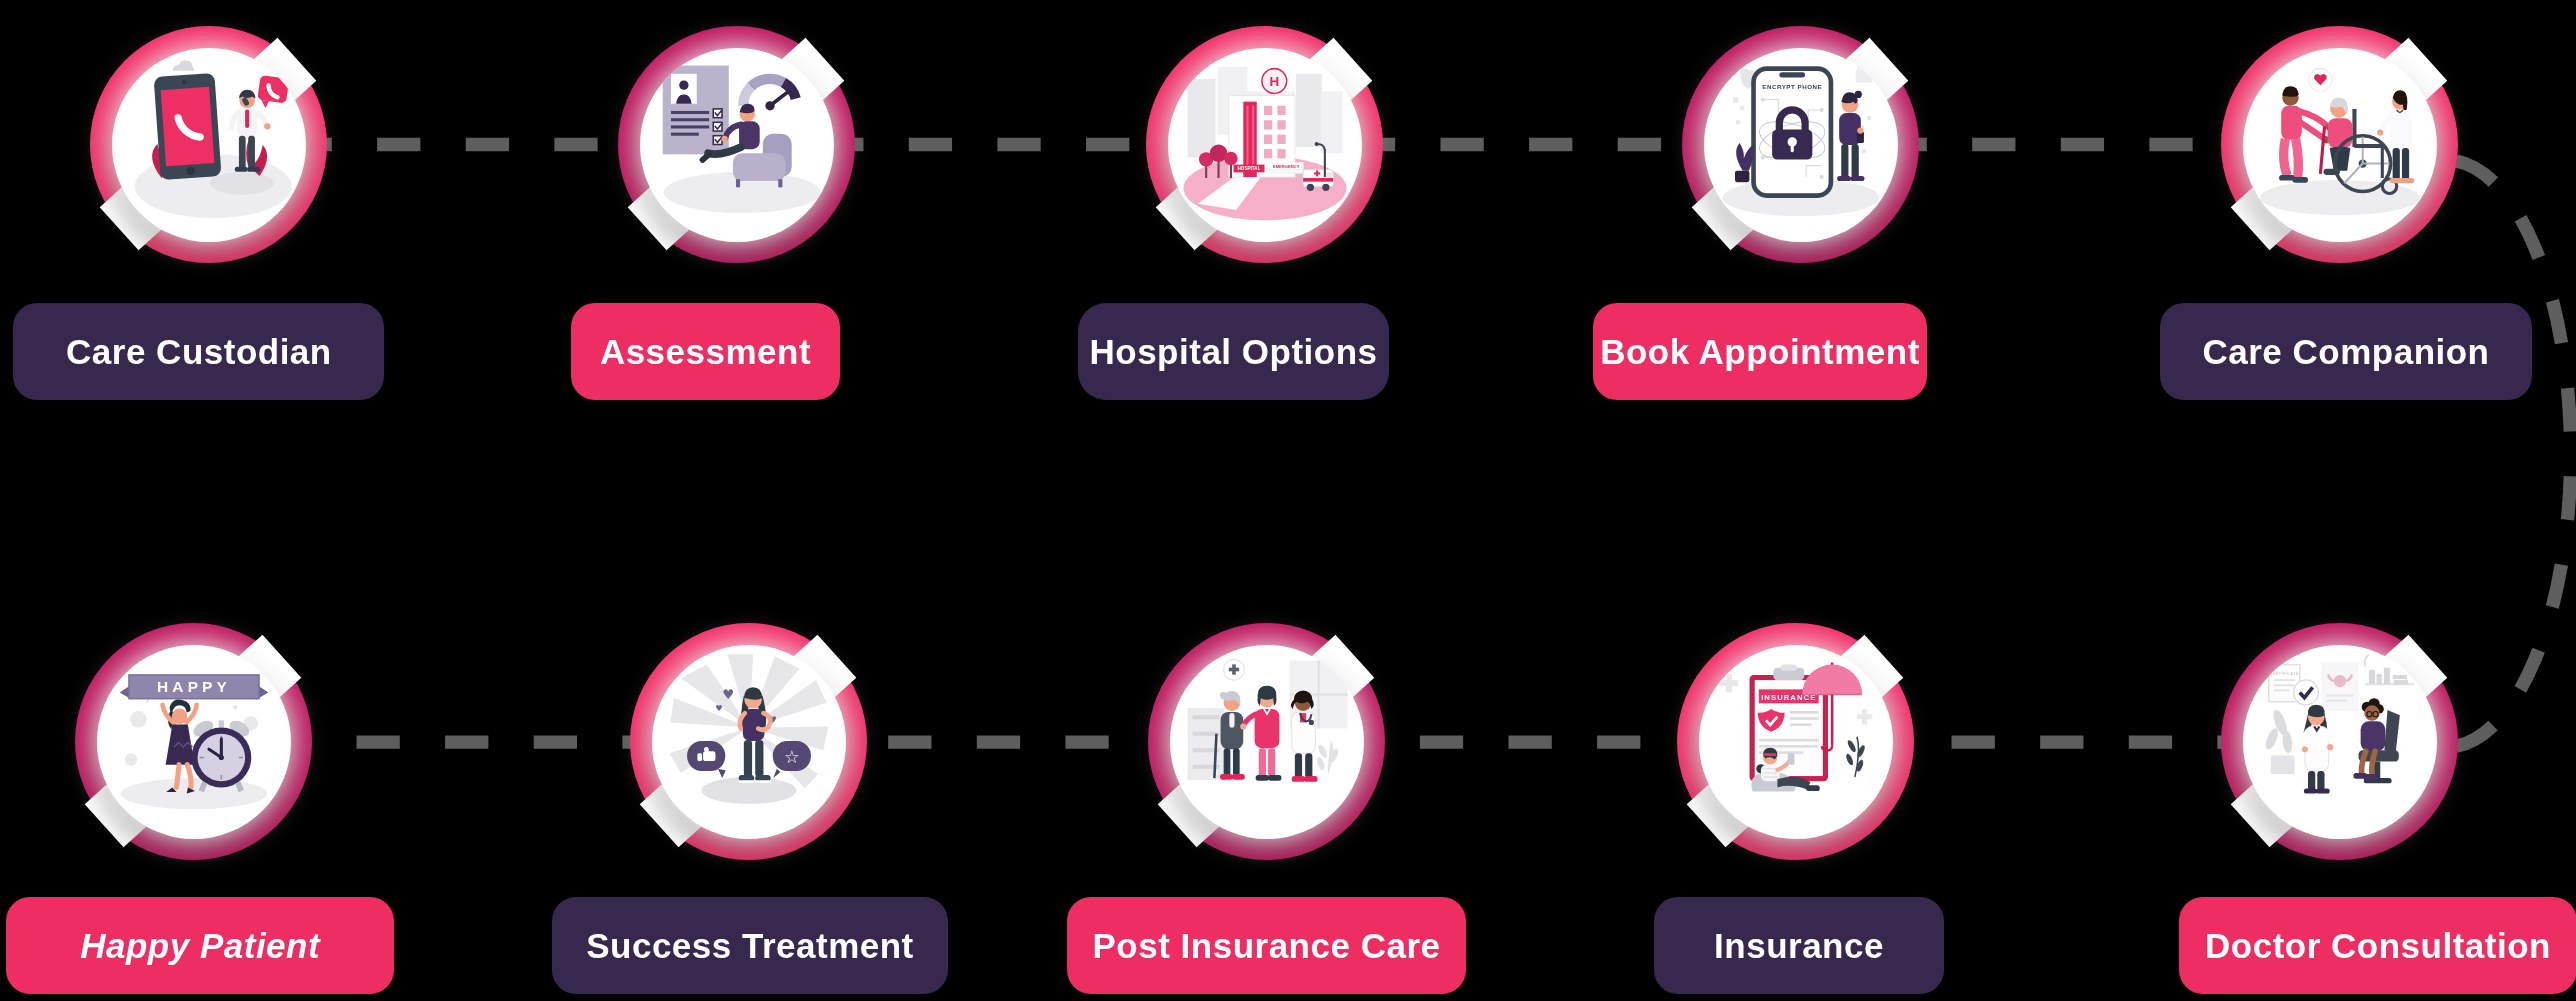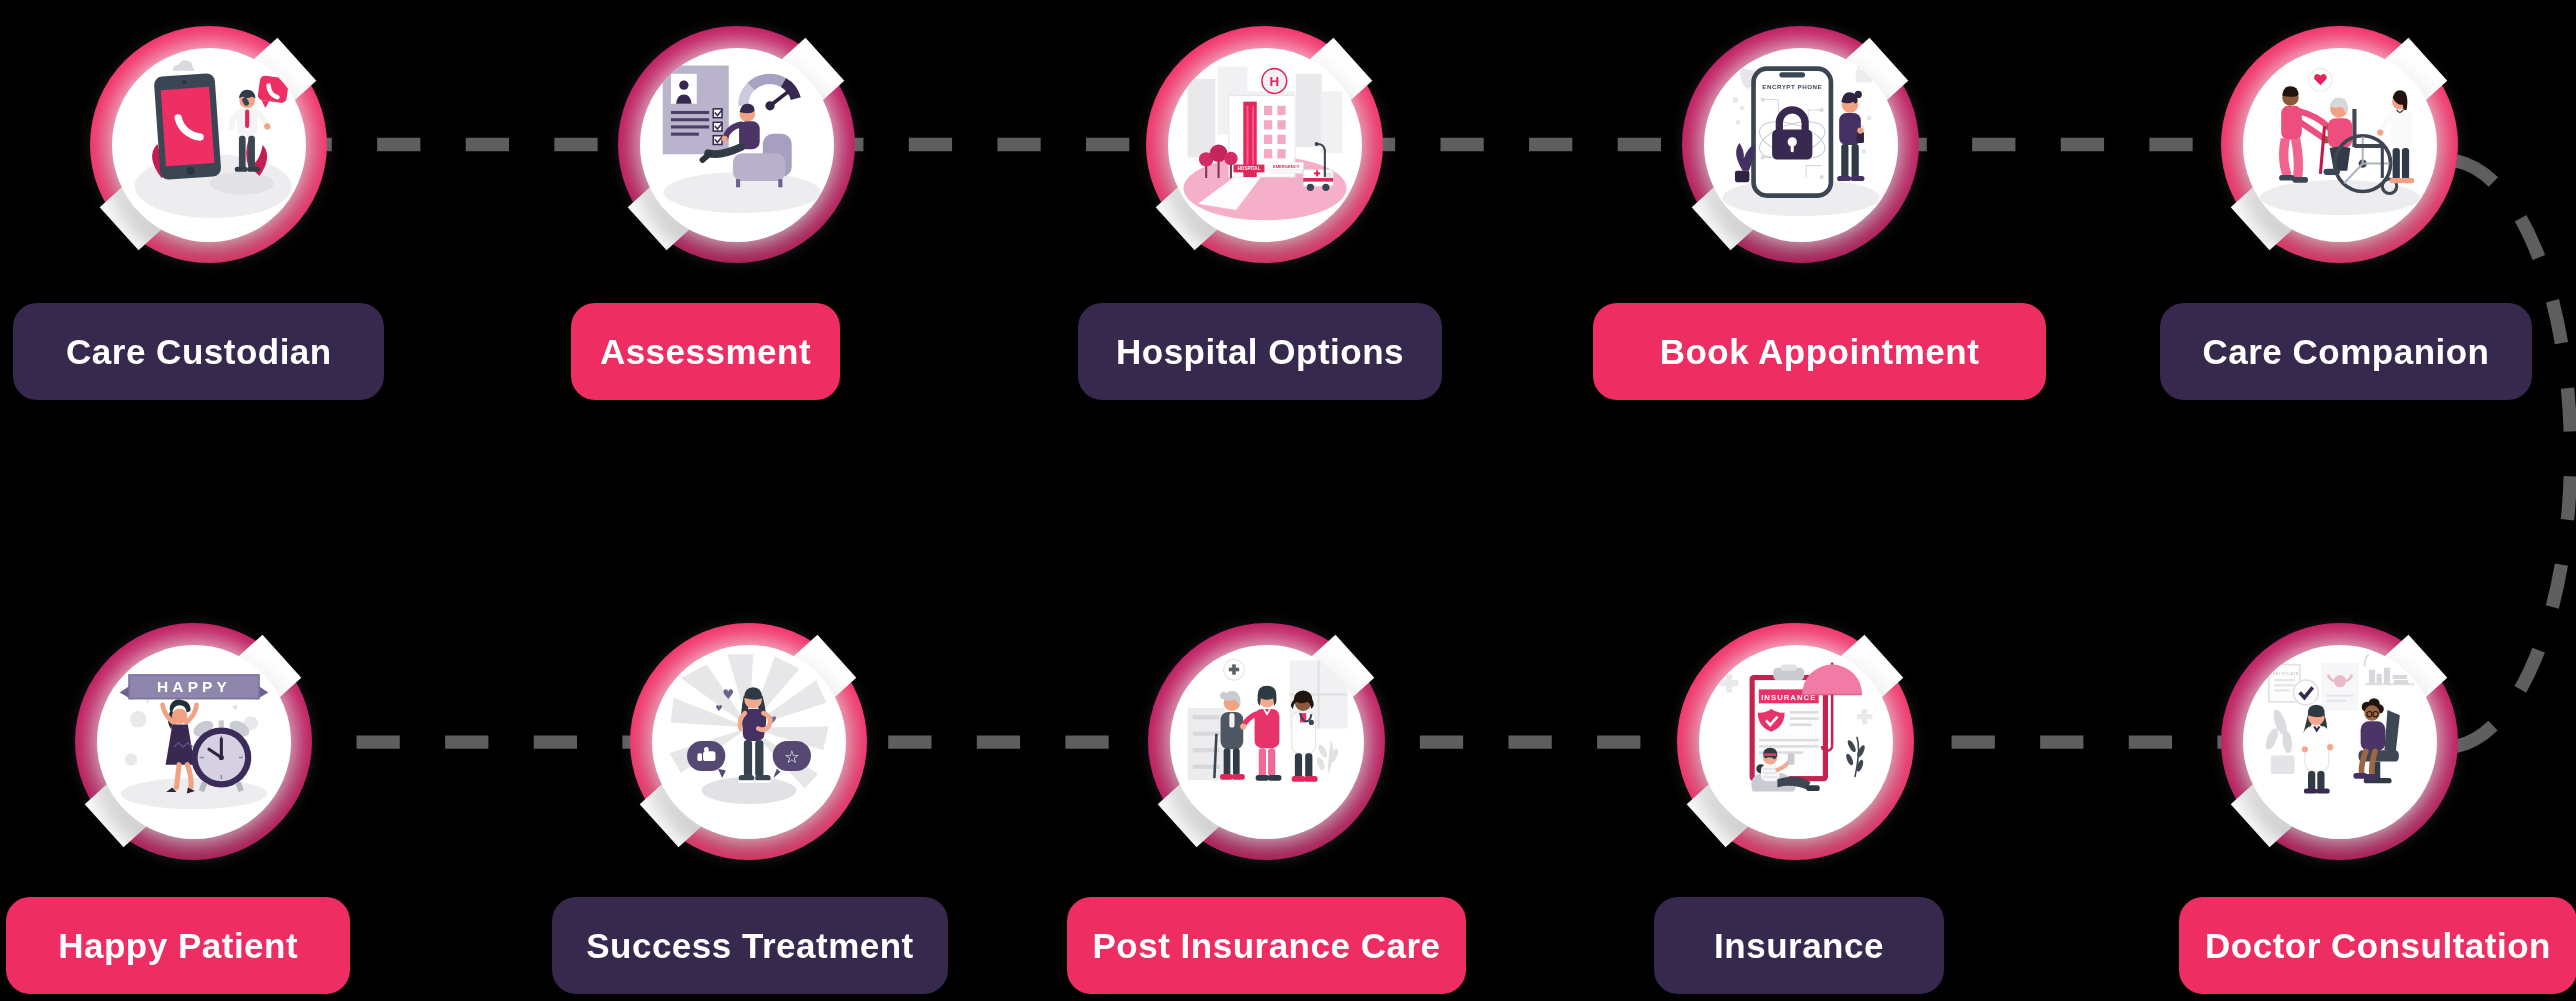--- a/index.html
+++ b/index.html
@@ -197,21 +197,21 @@
           <circle cx="122" cy="214" r="13" fill="#D42B62"></circle>
         </g>
         <g>
           <rect x="302" y="196" width="4" height="54" fill="#3A4654"></rect>
           <path d="M304 198 q-2 -12 -14 -12" stroke="#3A4654" stroke-width="4" fill="none"></path>
           <circle cx="288" cy="186" r="4" fill="#3A4654"></circle>
         </g>
       </svg>
     </div>
   </div>
-  <div class="pill purple" style="left:1078px; top:303px; width:364px;">
+  <div class="pill purple" style="left:1078px; top:303px; width:311px;border-radius:28px;">
     <span>Hospital Options</span>
   </div>
 </div>
 
 <div class="step">
   <div class="ring purple" style="left:1682px; top:26px;">
     <div class="notch notch-a"></div>
     <div class="notch notch-b"></div>
     <div class="inner">
       <svg viewBox="0 0 376 376">
@@ -266,21 +266,21 @@
           <rect x="258" y="248" width="27" height="10" rx="5" fill="#453064"></rect>
           <rect x="284" y="248" width="27" height="10" rx="5" fill="#453064"></rect>
         </g>
         <g>
           <path d="M75 238 q-22 -36 -6 -54 q10 16 8 30 q8 -22 20 -26 q2 22 -10 50 z" fill="#453064"></path>
           <rect x="60" y="238" width="28" height="22" rx="4" fill="#2F2440"></rect>
         </g>
       </svg>
     </div>
   </div>
-  <div class="pill pink" style="left:1593px; top:303px; width:453px;">
+  <div class="pill pink" style="left:1593px; top:303px; width:334px;">
     <span>Book Appointment</span>
   </div>
 </div>
 
 <div class="step">
   <div class="ring pink" style="left:2221px; top:26px;">
     <div class="notch notch-a"></div>
     <div class="notch notch-b"></div>
     <div class="inner">
       <svg viewBox="0 0 376 376">
@@ -387,21 +387,21 @@
           </g>
           <line x1="241" y1="218" x2="241" y2="182" stroke="#2E2342" stroke-width="6" stroke-linecap="round"></line>
           <line x1="241" y1="218" x2="217" y2="202" stroke="#2E2342" stroke-width="6" stroke-linecap="round"></line>
           <circle cx="241" cy="218" r="5" fill="#2E2342"></circle>
           <rect x="200" y="266" width="11" height="18" fill="#B7BAC2" transform="rotate(22 205 275)"></rect>
           <rect x="271" y="266" width="11" height="18" fill="#B7BAC2" transform="rotate(-22 276 275)"></rect>
         </g>
       </svg>
     </div>
   </div>
-  <div class="pill pink" style="left:6.2px; top:897px; width:344px;">
+  <div class="pill pink" style="left:6.2px; top:897px; width:388px;font-style:italic;">
     <span>Happy Patient</span>
   </div>
 </div>
 
 <div class="step">
   <div class="ring pink" style="left:630px; top:623px;">
     <div class="notch notch-a"></div>
     <div class="notch notch-b"></div>
     <div class="inner">
       <svg viewBox="0 0 376 376">

